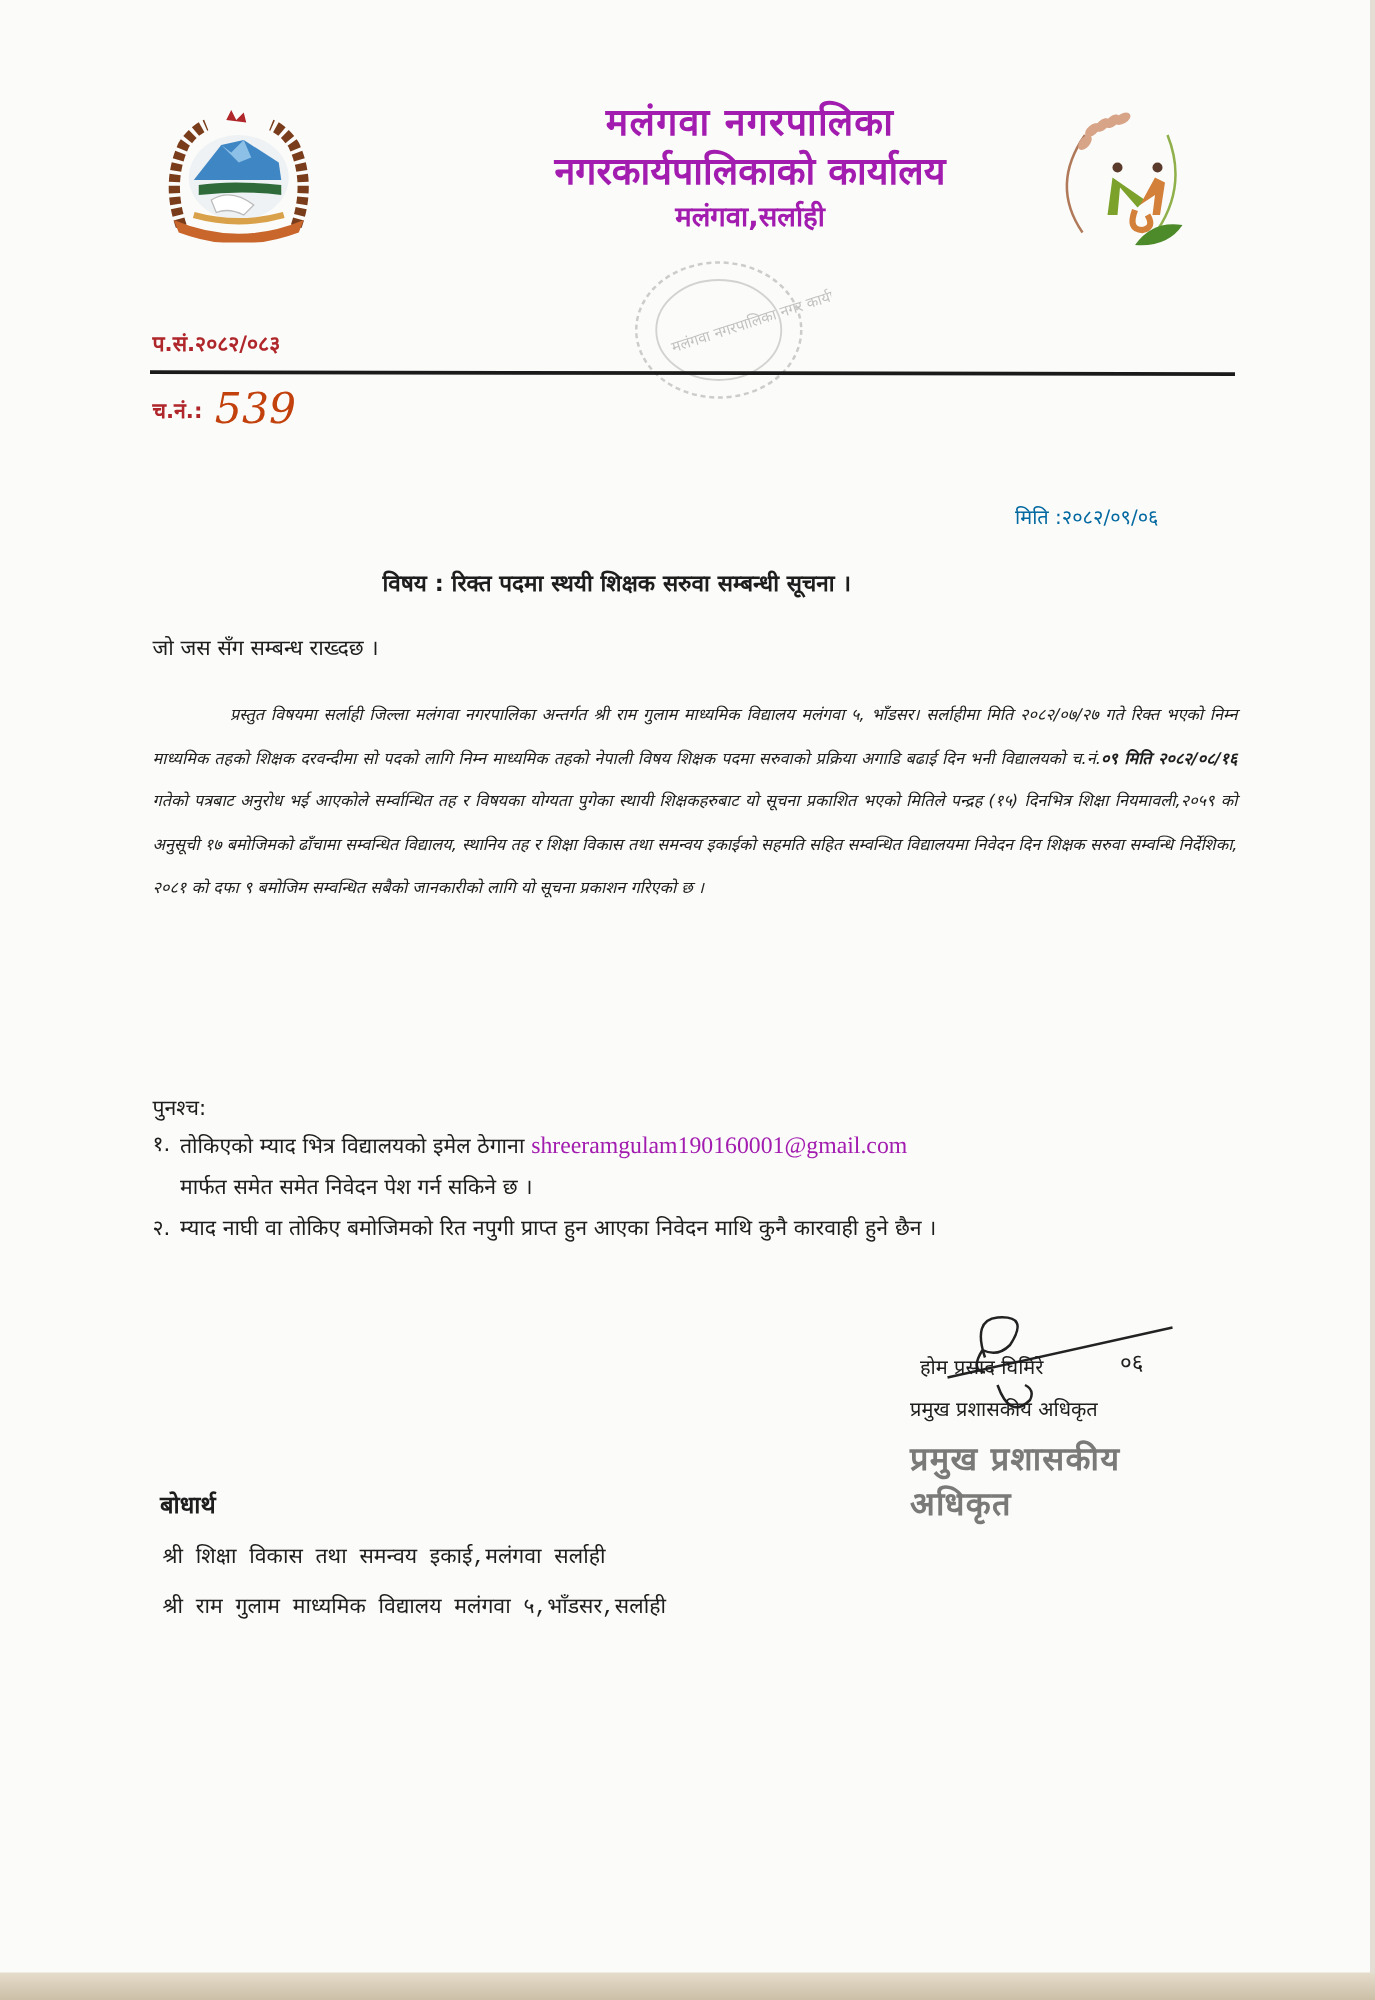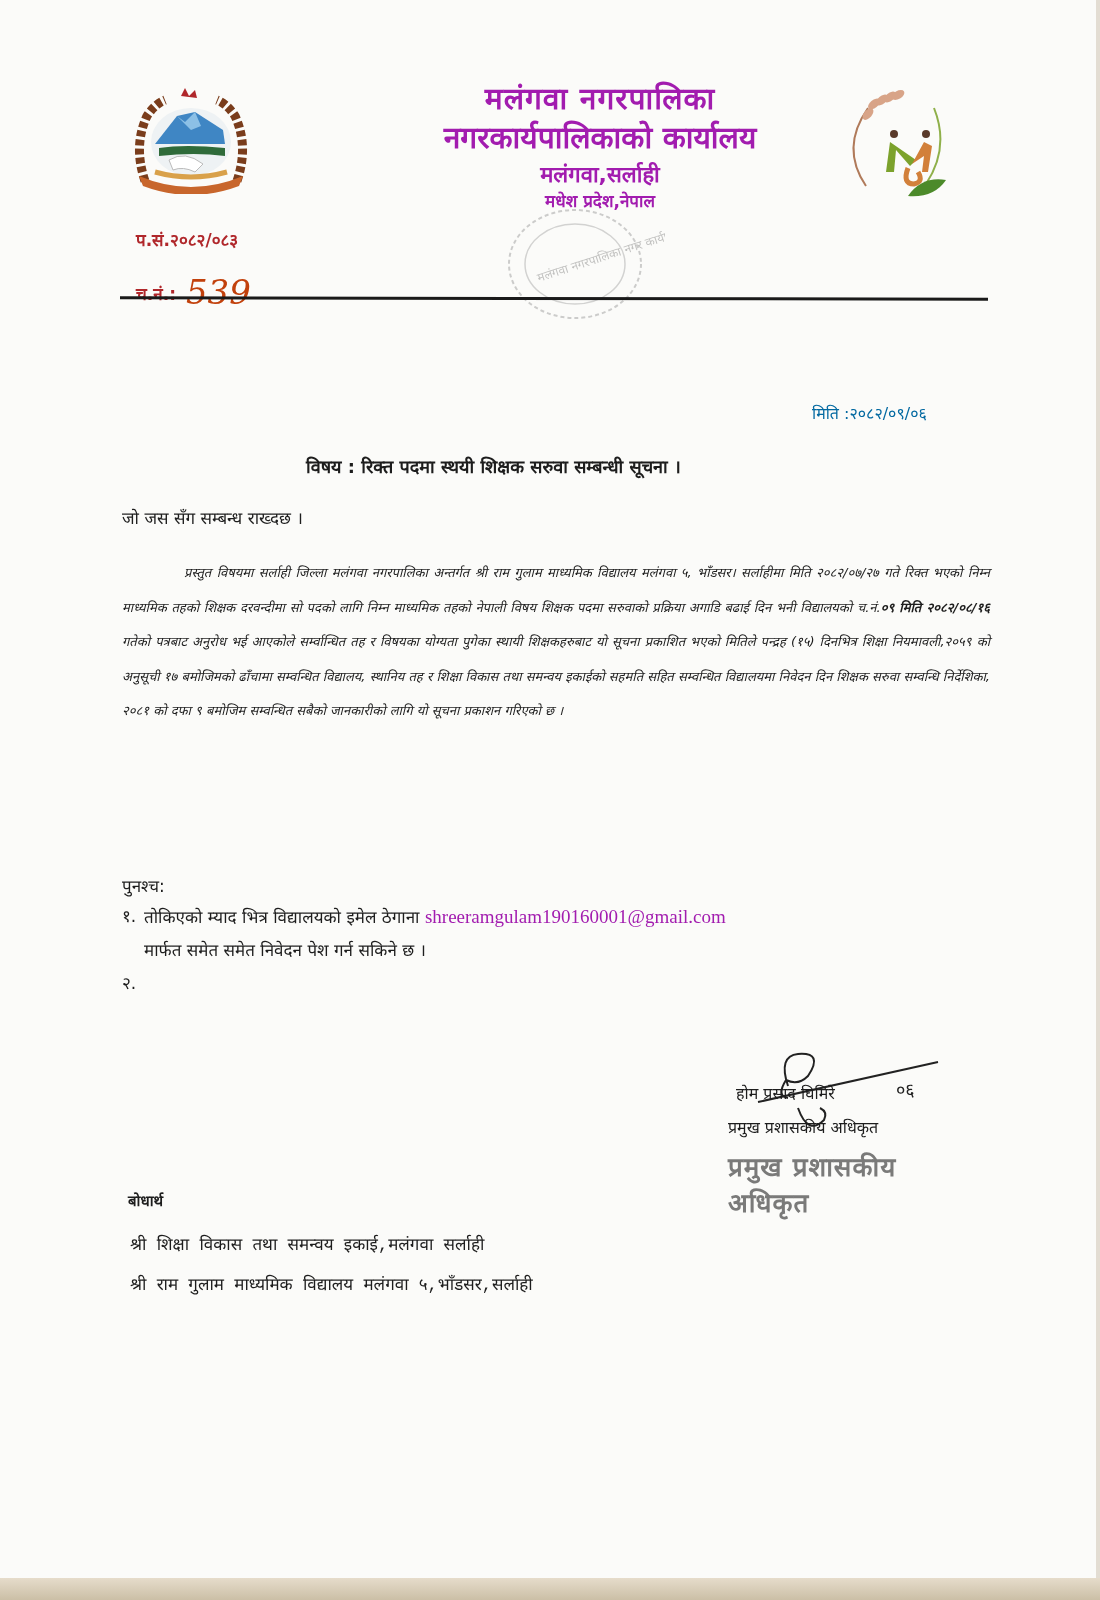--- a/index.html
+++ b/index.html
@@ -25,21 +25,21 @@
   }
   .header-block {
     position: absolute; left: 360px; top: 80px; width: 480px; text-align: center;
     color: #a21caf; font-weight: bold;
   }
   .header-line1 { font-size: 30px; line-height: 38px; letter-spacing: 1px; }
   .header-line2 { font-size: 30px; line-height: 40px; }
   .header-line3 { font-size: 22px; line-height: 30px; margin-top: 2px; }
   .header-line4 { font-size: 17px; line-height: 22px; }
   .ref {
-    position: absolute; left: 136px; color: #b0272b; font-weight: bold; font-size: 17px;
+    position: absolute; left: 122px; color: #b0272b; font-weight: bold; font-size: 17px; margin-top: 35px;
   }
   .ref-ps { top: 228px; }
   .ref-cn { top: 268px; }
   .handwritten {
     font-family: "DejaVu Serif", serif; font-style: italic; font-weight: normal;
     color: #c2410c; font-size: 34px; margin-left: 4px; position: relative; top: 4px;
   }
   .rule {
     position: absolute; left: 120px; top: 297px; width: 868px; height: 3px;
     background: #1a1a1a; transform: rotate(0.1deg);
@@ -74,21 +74,21 @@
     position: absolute; left: 728px; top: 1046px; width: 240px; height: 160px;
   }
   .sig-name { position: absolute; left: 8px; top: 36px; font-size: 16px; }
   .sig-title { position: absolute; left: 0; top: 70px; font-size: 16px; }
   .sig-stamp {
     position: absolute; left: 0; top: 102px; font-size: 26px; font-weight: bold;
     color: #5a5a5a; letter-spacing: 1px; opacity: 0.8;
   }
   .sig-scribble { position: absolute; left: 0; top: 0; width: 240px; height: 110px; }
   .cc-heading {
-    position: absolute; left: 128px; top: 1190px; font-size: 15px; font-weight: bold;
+    position: absolute; left: 128px; top: 1190px; font-size: 19px; font-weight: bold;
   }
   .cc-item { position: absolute; left: 130px; font-size: 17px; font-family: Liberation Mono, monospace; }
   .cc-1 { top: 1232px; }
   .cc-2 { top: 1272px; }
 </style>
 </head>
 <body>
 
 <div class="page-edge-right"></div>
 <div class="page-edge-bottom"></div>
@@ -105,21 +105,20 @@
     <path d="M56 10 L60 2 L64 10 L70 4 L72 12 Z" fill="#b0272b"></path>
     <path d="M14 90 Q66 112 118 90 L114 100 Q66 118 18 100 Z" fill="#c8662c"></path>
     <path d="M30 86 Q66 96 102 86" fill="none" stroke="#d9a14a" stroke-width="5"></path>
   </svg>
 </div>
 
 <div class="header-block">
   <div class="header-line1">मलंगवा नगरपालिका</div>
   <div class="header-line2">नगरकार्यपालिकाको कार्यालय</div>
   <div class="header-line3">मलंगवा,सर्लाही</div>
-  <div class="header-line4">मधेश प्रदेश,नेपाल</div>
 </div>
 
 <div class="logo-right">
   <svg viewBox="0 0 110 110" width="110" height="110">
     <path d="M28 98 Q2 60 30 20" fill="none" stroke="#b07a5a" stroke-width="2"></path>
     <g fill="#d8a488">
       <ellipse cx="36" cy="16" rx="4" ry="7" transform="rotate(50 36 16)"></ellipse>
       <ellipse cx="44" cy="12" rx="4" ry="7" transform="rotate(50 44 12)"></ellipse>
       <ellipse cx="52" cy="9" rx="4" ry="7" transform="rotate(50 52 9)"></ellipse>
       <ellipse cx="60" cy="7" rx="4" ry="7" transform="rotate(60 60 7)"></ellipse>
@@ -164,20 +163,21 @@
 <div class="ps-list">
   <div class="ps-item">
     <span class="ps-num">१.</span>
     <span>
       <span>तोकिएको म्याद भित्र विद्यालयको इमेल ठेगाना </span><span class="email">shreeramgulam190160001@gmail.com</span><br>
       <span>मार्फत समेत समेत निवेदन पेश गर्न सकिने छ ।</span>
     </span>
   </div>
   <div class="ps-item">
     <span class="ps-num">२.</span>
+    <span>म्याद नाघी वा तोकिए बमोजिमको रित नपुगी प्राप्त हुन आएका निवेदन माथि कुनै कारवाही हुने छैन ।</span>
   </div>
 </div>
 
 <div class="signature-block">
   <svg class="sig-scribble" viewBox="0 0 240 110">
     <path d="M60 40 Q50 10 70 8 Q96 6 80 30 Q70 40 58 34 Q48 50 60 52" fill="none" stroke="#222" stroke-width="2"></path>
     <path d="M30 56 L210 16" fill="none" stroke="#222" stroke-width="2"></path>
     <path d="M70 62 Q80 90 96 74 Q100 66 92 62" fill="none" stroke="#222" stroke-width="2"></path>
     <text x="168" y="50" font-size="18" fill="#222" font-family="DejaVu Sans, sans-serif">०६</text>
   </svg>

